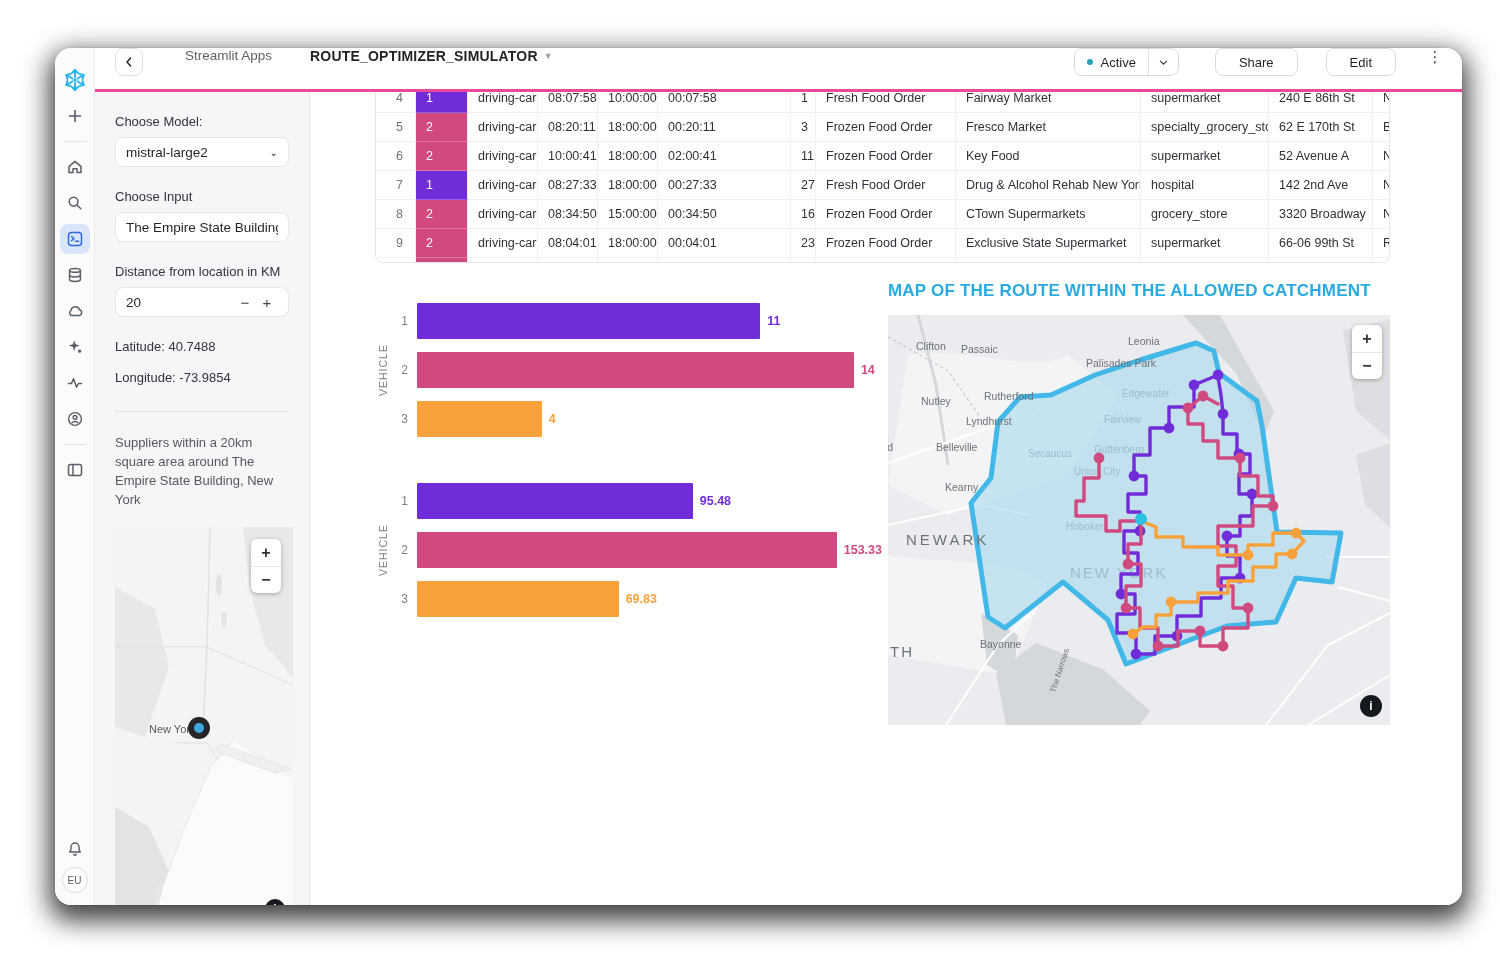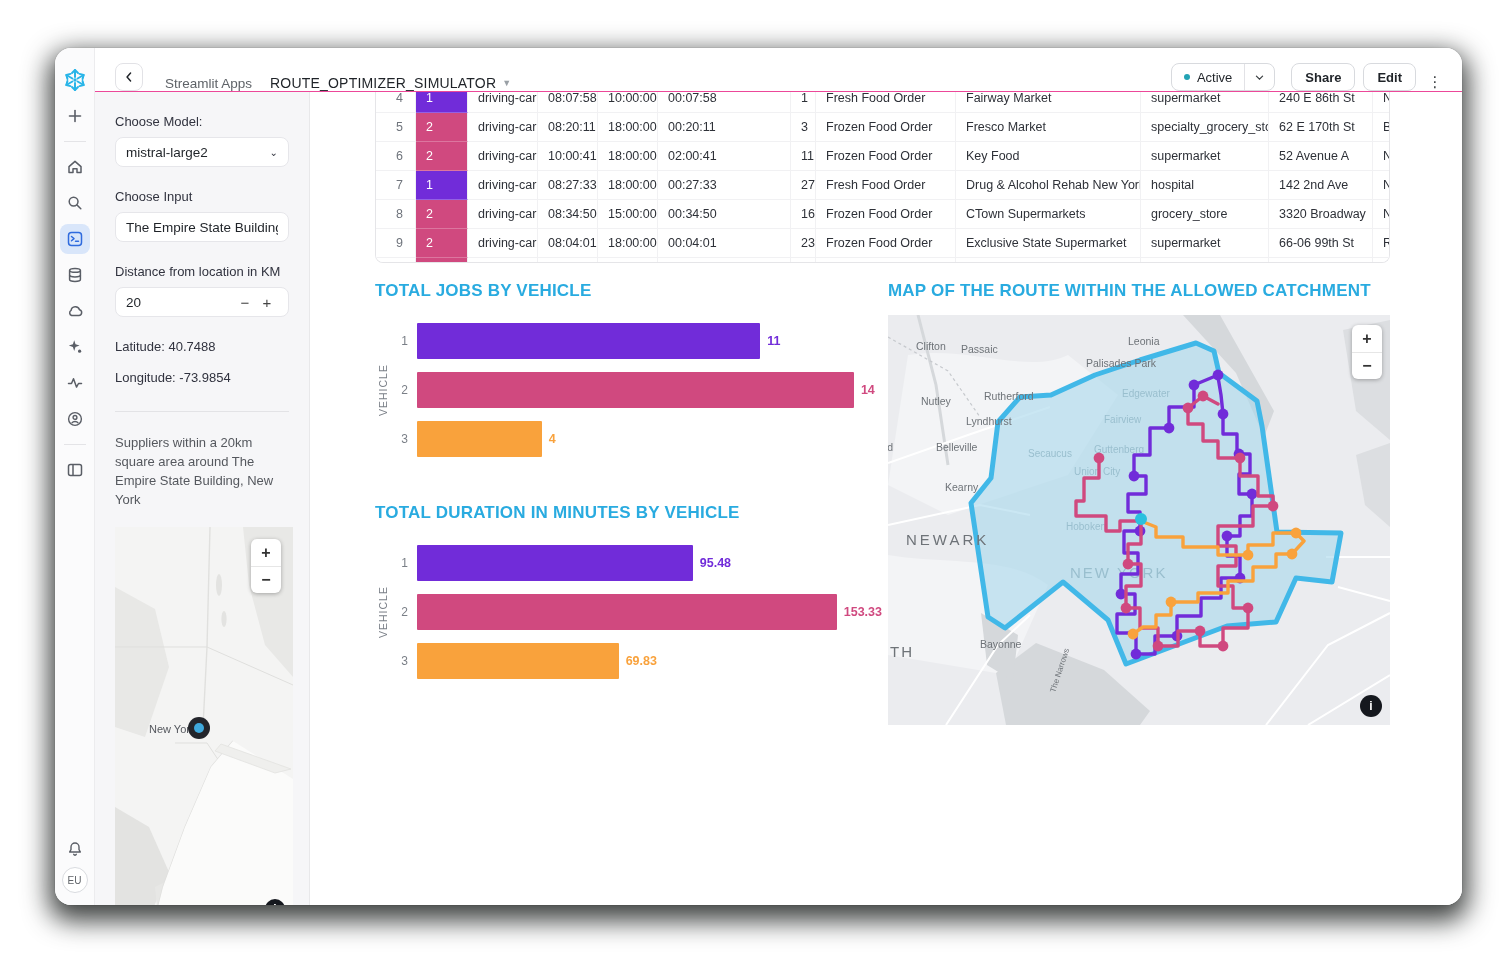--- a/index.html
+++ b/index.html
@@ -15,35 +15,35 @@
     margin:3px 0;cursor:pointer;}
   .rail .ric svg{display:block;}
   .rail .ric.active{background:#D9E6FA;}
   .rail .rdiv{width:22px;height:1px;background:#E4E4E7;margin:7px 0;}
   .rail .spacer{flex:1;}
   .avatar{width:26px;height:26px;border-radius:50%;border:1px solid #D9DBDF;display:flex;align-items:center;
     justify-content:center;font-size:10px;color:#5F6368;background:#fff;}
   .logo{margin-bottom:8px;}
   
   .rightside{flex:1;display:flex;flex-direction:column;min-width:0;}
-  .hdr{height:44px;border-bottom:1px solid #ec4899;display:flex;align-items:flex-end;padding:0 14px 0 20px;
-    background:#fff;flex:0 0 44px;}
+  .hdr{height:44px;border-bottom:3px solid #ec4899;display:flex;align-items:flex-start;padding:0 14px 0 20px;
+    background:#fff;flex:0 0 44px;gap:20px;}
   .backbtn{width:28px;height:28px;border:1px solid #E2E2E6;border-radius:8px;background:#fff;display:flex;
     align-items:center;justify-content:center;cursor:pointer;}
   .crumb{margin-left:22px;font-size:13.5px;color:#5F6368;}
-  .apptitle{margin-left:18px;font-size:14px;font-weight:normal;color:#1F2328;letter-spacing:.2px;display:flex;align-items:center;gap:6px;}
+  .apptitle{margin-left:18px;font-size:14px;font-weight:bold;color:#1F2328;letter-spacing:.2px;display:flex;align-items:center;gap:6px;}
   .caret{font-size:9px;color:#9AA0A6;}
   .hdr .hspacer{flex:1;}
   .pill{height:28px;border:1px solid #D8DADE;border-radius:8px;background:#fff;display:flex;align-items:center;
     font-size:13px;color:#1F2328;cursor:pointer;}
   .statuspill{padding:0;margin-right:8px;}
   .statuspill .seg1{display:flex;align-items:center;gap:7px;padding:0 12px;}
   .statuspill .dot{width:6px;height:6px;border-radius:50%;background:#23A3B4;}
   .statuspill .seg2{border-left:1px solid #E2E2E6;padding:0 9px;display:flex;align-items:center;height:100%;}
-  .btn{padding:0 13px;margin-left:8px;font-weight:bold;}
+  .btn{padding:0 23px;margin-left:8px;}
   .kebab{width:26px;text-align:center;font-size:15px;color:#3C4043;margin-left:6px;cursor:pointer;letter-spacing:0;}
   .body{flex:1;display:flex;min-height:0;}
   
   .sidebar{width:215px;flex:0 0 215px;background:#F6F6F8;border-right:1px solid #E8E8EA;padding:22px 20px 0;
     overflow:hidden;}
   .slabel{font-size:13px;color:#31333F;margin-bottom:8px;}
   .sselect,.sinput,.snum{height:30px;background:#fff;border:1px solid #E6E6EA;border-radius:8px;display:flex;
     align-items:center;padding:0 10px;font-size:13.5px;color:#1F2328;margin-bottom:22px;cursor:pointer;white-space:nowrap;overflow:hidden;}
   .sselect .v,.sinput .v{flex:1;overflow:hidden;white-space:nowrap;}
   .sselect .caret{font-size:10px;color:#31333F;margin-left:4px;}
@@ -390,21 +390,20 @@
                   <div class="tc"></div>
                   <div class="tc"></div>
                   <div class="tc"></div>
                 </div>
               </div>
           </div>
 
 
           <div class="panels">
             <div class="chartcol">
-              <div class="paneltitle">TOTAL JOBS BY VEHICLE</div>
               <div class="chartblock">
                 <div class="ylab">
                     <span>VEHICLE</span>
                   </div>
                 <div class="bars" id="chart-0">
                     <div class="brow">
                       <div class="btick">1</div>
                       <div class="bplot">
                         <div class="bar" style="width: 73.8255%; background: rgb(113, 44, 217);"></div>
                         <div class="bval" style="color: rgb(113, 44, 217);">11</div>
@@ -419,21 +418,20 @@
                     </div>
                     <div class="brow">
                       <div class="btick">3</div>
                       <div class="bplot">
                         <div class="bar" style="width: 26.8456%; background: rgb(249, 162, 60);"></div>
                         <div class="bval" style="color: rgb(249, 162, 60);">4</div>
                       </div>
                     </div>
                   </div>
               </div>
-              <div class="paneltitle">TOTAL DURATION IN MINUTES BY VEHICLE</div>
               <div class="chartblock">
                 <div class="ylab">
                     <span>VEHICLE</span>
                   </div>
                 <div class="bars" id="chart-1">
                     <div class="brow">
                       <div class="btick">1</div>
                       <div class="bplot">
                         <div class="bar" style="width: 59.3043%; background: rgb(113, 44, 217);"></div>
                         <div class="bval" style="color: rgb(113, 44, 217);">95.48</div>

